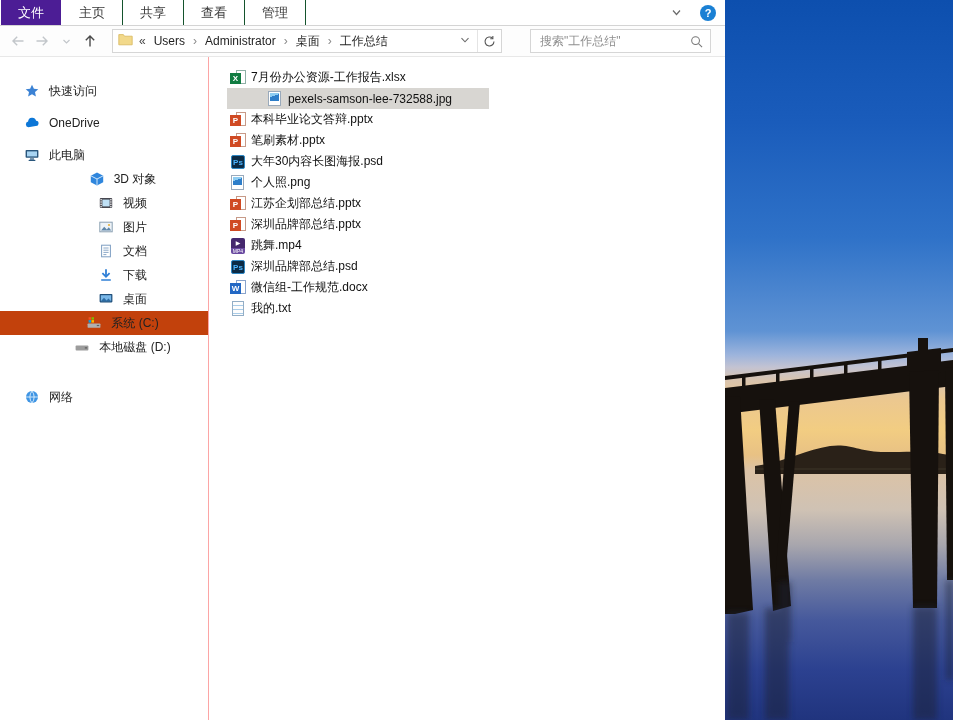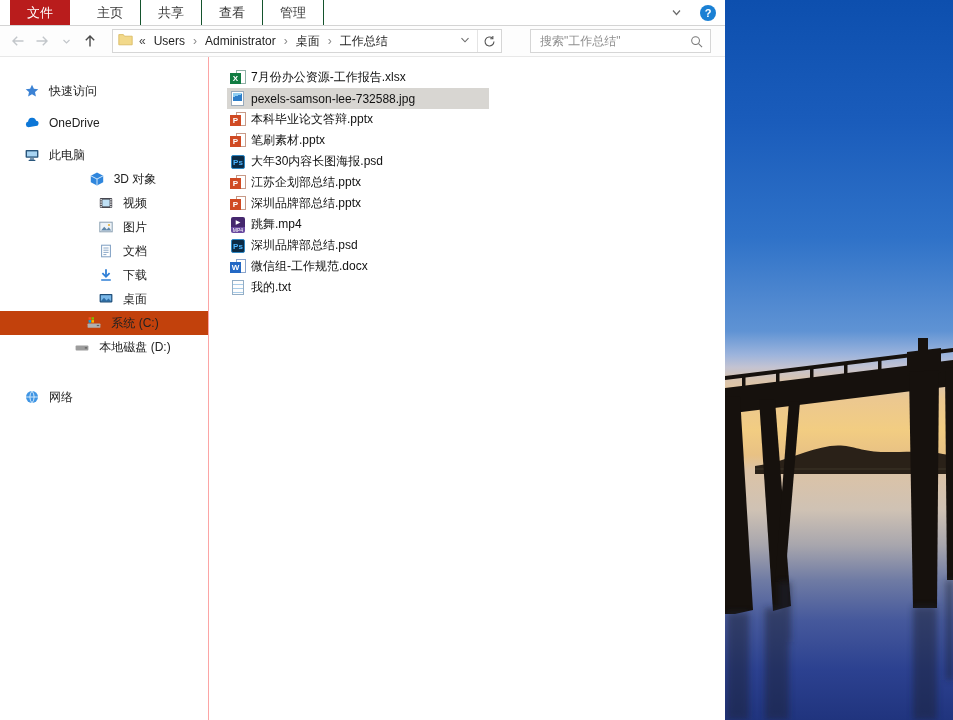--- a/index.html
+++ b/index.html
@@ -12,21 +12,21 @@
 
   
   .explorer { position:absolute; left:0; top:0; width:725px; height:720px;
     background:#fff; display:flex; flex-direction:column; }
 
   
   .tabs-row { height:26px; background:#fff; border-bottom:1px solid #d4d4d4;
     display:flex; align-items:stretch; flex:none; }
   .tab { padding:0 17px; font-size:13px; line-height:25px; color:#3b3b3b;
     border-right:1px solid #14532d; cursor:default; }
-  .tab.active { background:#b91c1c; color:#fff; border-right:none; margin:0 10px; }
+  .tab.active { background:#4c1d95; color:#fff; border-right:none; margin:0 1px; }
   .ribbon-right { margin-left:auto; display:flex; align-items:center; gap:18px; padding-right:9px; }
   .rib-chev svg { display:block; }
   .help-btn { width:16px; height:16px; border-radius:50%; background:#1a80d4; color:#fff;
     font-size:11px; font-weight:bold; text-align:center; line-height:16px; }
 
   
   .nav-row { height:31px; flex:none; display:flex; align-items:center;
     background:#fdfdfd; border-bottom:1px solid #e8e8e8; padding:0 10px 0 6px; }
   .nav-btn { width:24px; height:24px; display:flex; align-items:center; justify-content:center; flex:none; }
   .nav-btn svg { display:block; }
@@ -56,21 +56,21 @@
   .sitem.ind1 { padding-left:37px;justify-content:center; }
   .sitem.selected { background:#c2410c; }
   .sitem.gap-b { margin-bottom:8px; }
   .sitem.gap-t { margin-top:26px; }
   .sicon { width:16px; height:16px; flex:none; }
   .sicon svg { display:block; }
   .slabel { white-space:nowrap; }
 
   .filelist { flex:1; padding:10px 0 0 18px; font-size:12px; color:#111; overflow:hidden; }
   .frow { height:21px; width:262px; display:flex; align-items:center; gap:5px; padding-left:3px; cursor:default; }
-  .frow.selected { background:#d8d6d2; }
+  .frow.selected { background:#d8d6d2;justify-content:center; }
   .fname { white-space:nowrap; }
 
   
   .ficon { width:16px; height:16px; position:relative; flex:none; }
   .ficon::before, .ficon::after { position:absolute; box-sizing:border-box; }
 
   [data-icon="excel"]::before { content:""; right:0; top:0; width:10px; height:14px;
     background:#fff; border:1px solid #8fb0a6; }
   [data-icon="excel"]::after { content:"X"; left:0; top:3px; width:11px; height:11px;
     background:#107c41; color:#fff; font-size:8px; font-weight:bold; line-height:11px; text-align:center; }
@@ -358,20 +358,24 @@
       </div>
       <div class="frow">
         <span class="ficon" data-icon="powerpoint"></span>
         <span class="fname">笔刷素材.pptx</span>
       </div>
       <div class="frow">
         <span class="ficon" data-icon="photoshop"></span>
         <span class="fname">大年30内容长图海报.psd</span>
       </div>
       <div class="frow">
+        <span class="ficon" data-icon="image"></span>
+        <span class="fname">个人照.png</span>
+      </div>
+      <div class="frow">
         <span class="ficon" data-icon="powerpoint"></span>
         <span class="fname">江苏企划部总结.pptx</span>
       </div>
       <div class="frow">
         <span class="ficon" data-icon="powerpoint"></span>
         <span class="fname">深圳品牌部总结.pptx</span>
       </div>
       <div class="frow">
         <span class="ficon" data-icon="video-mp4"></span>
         <span class="fname">跳舞.mp4</span>

